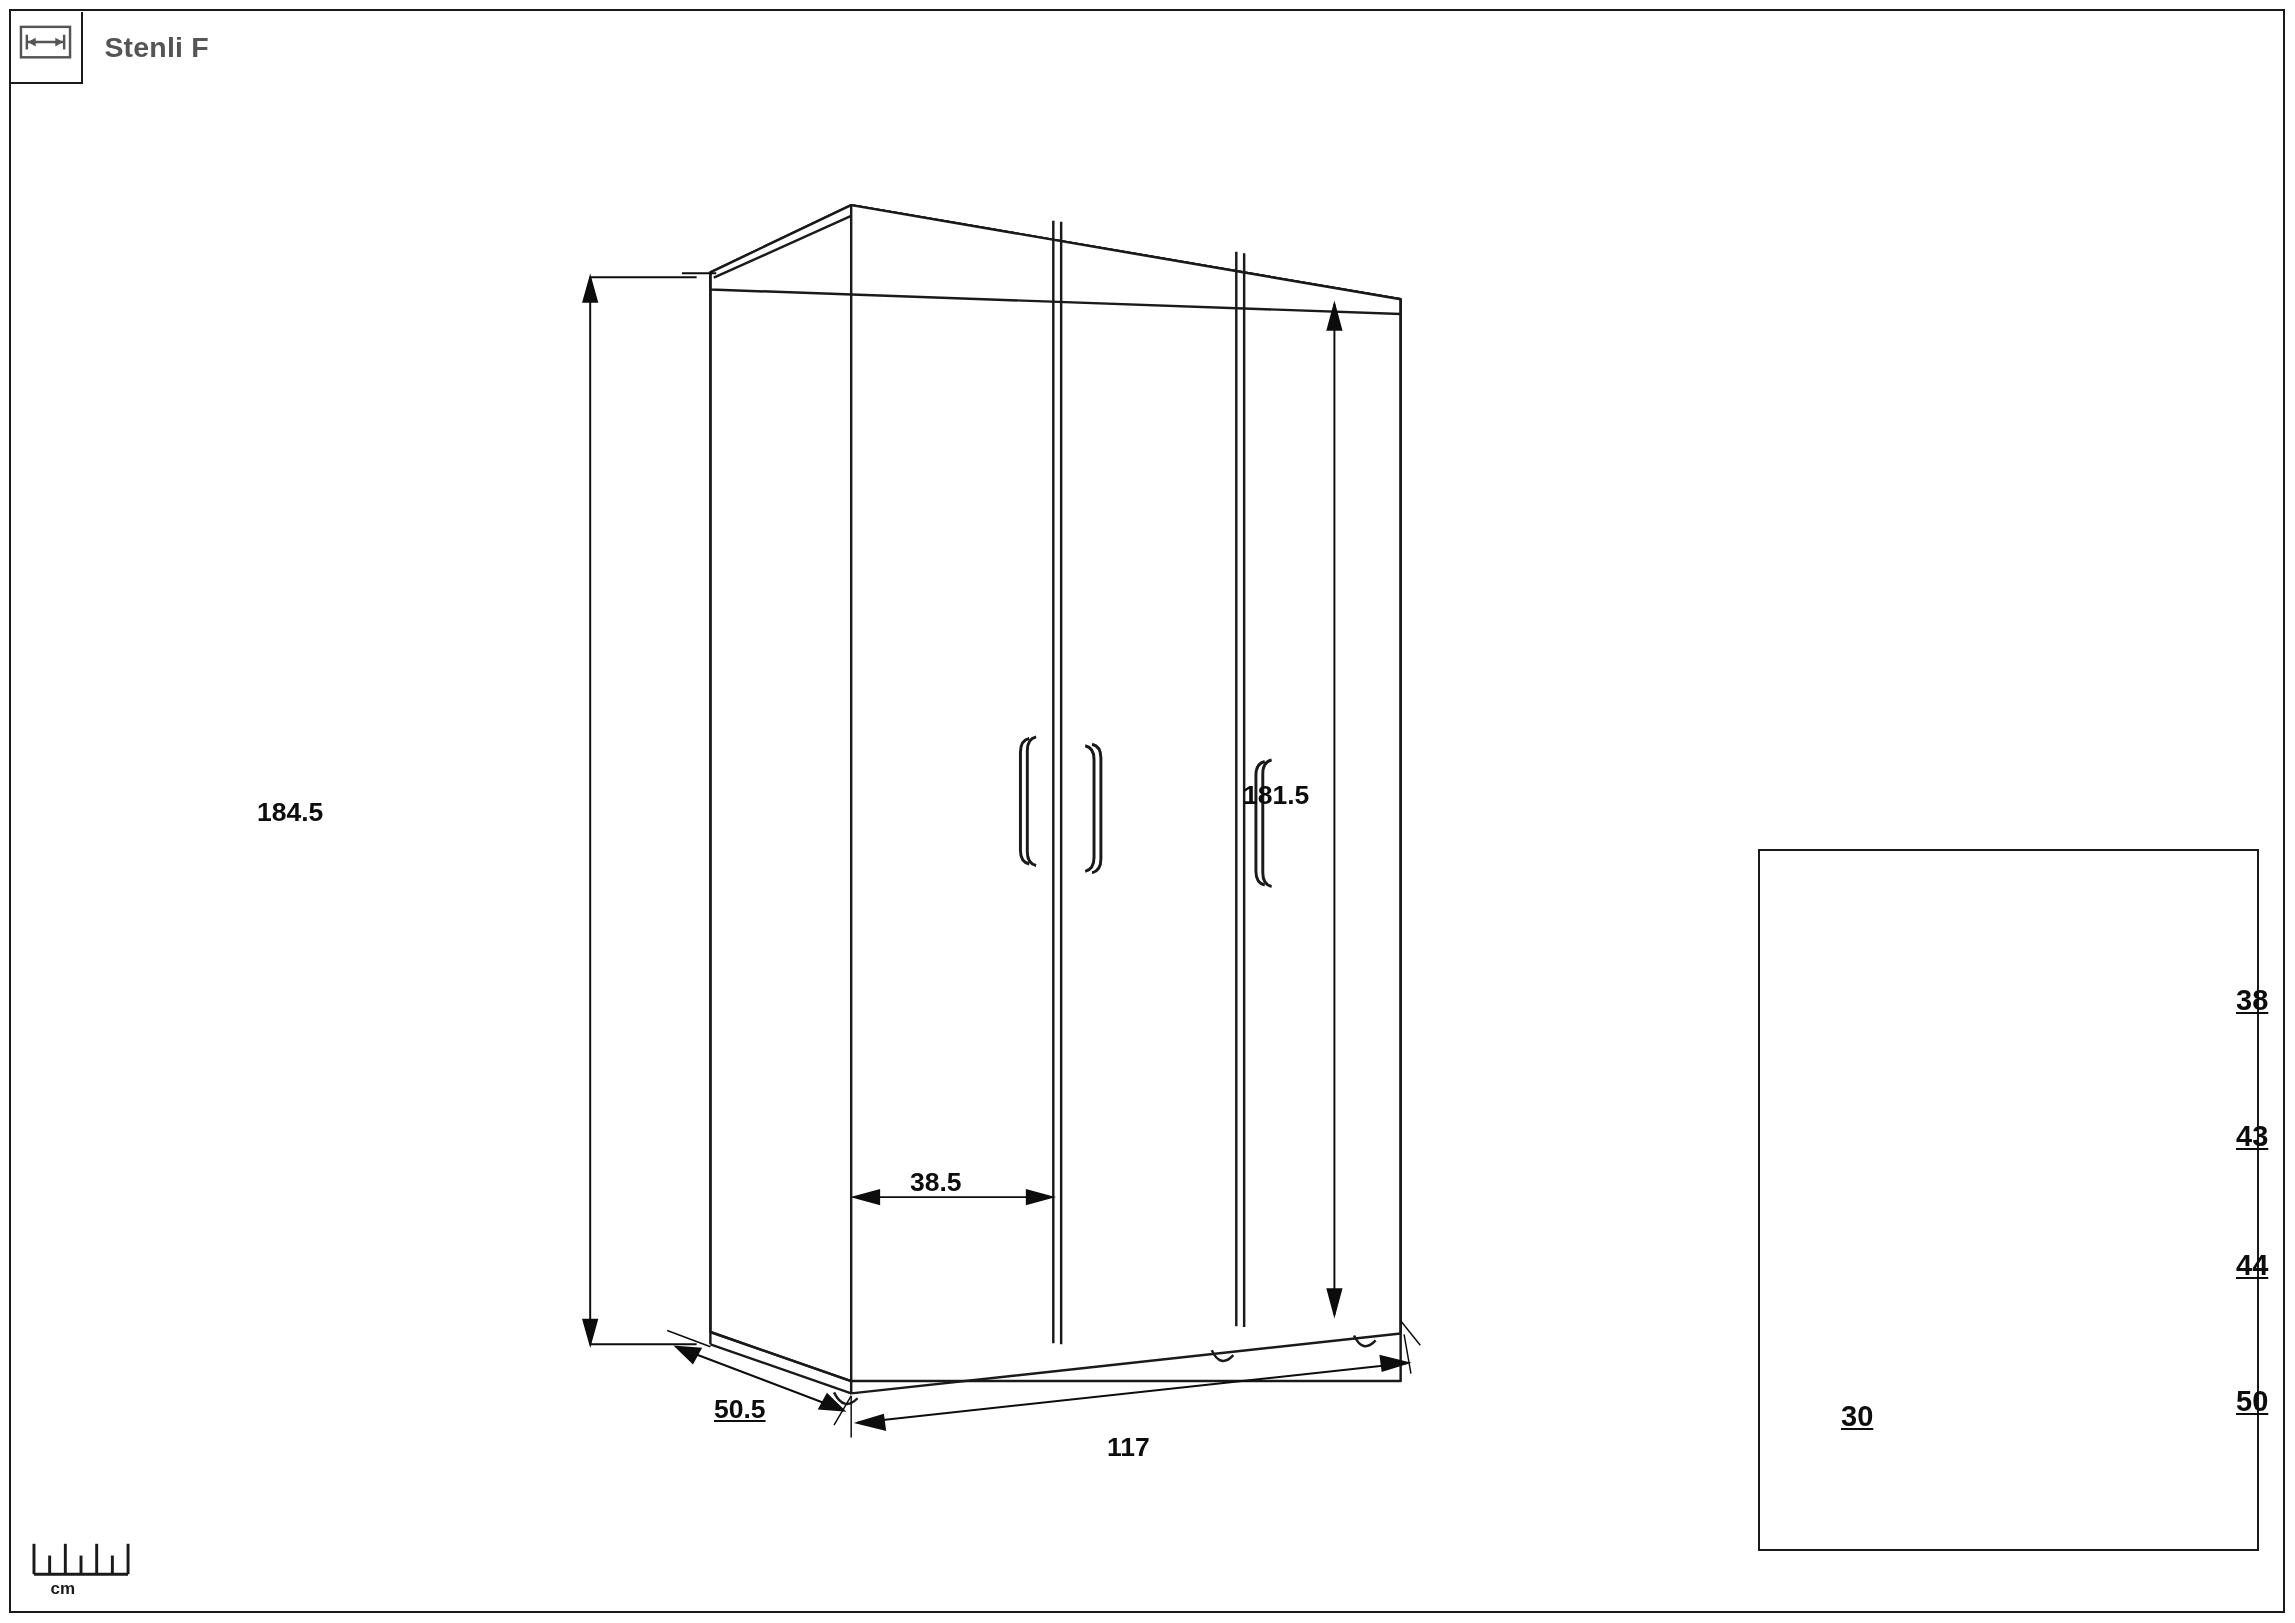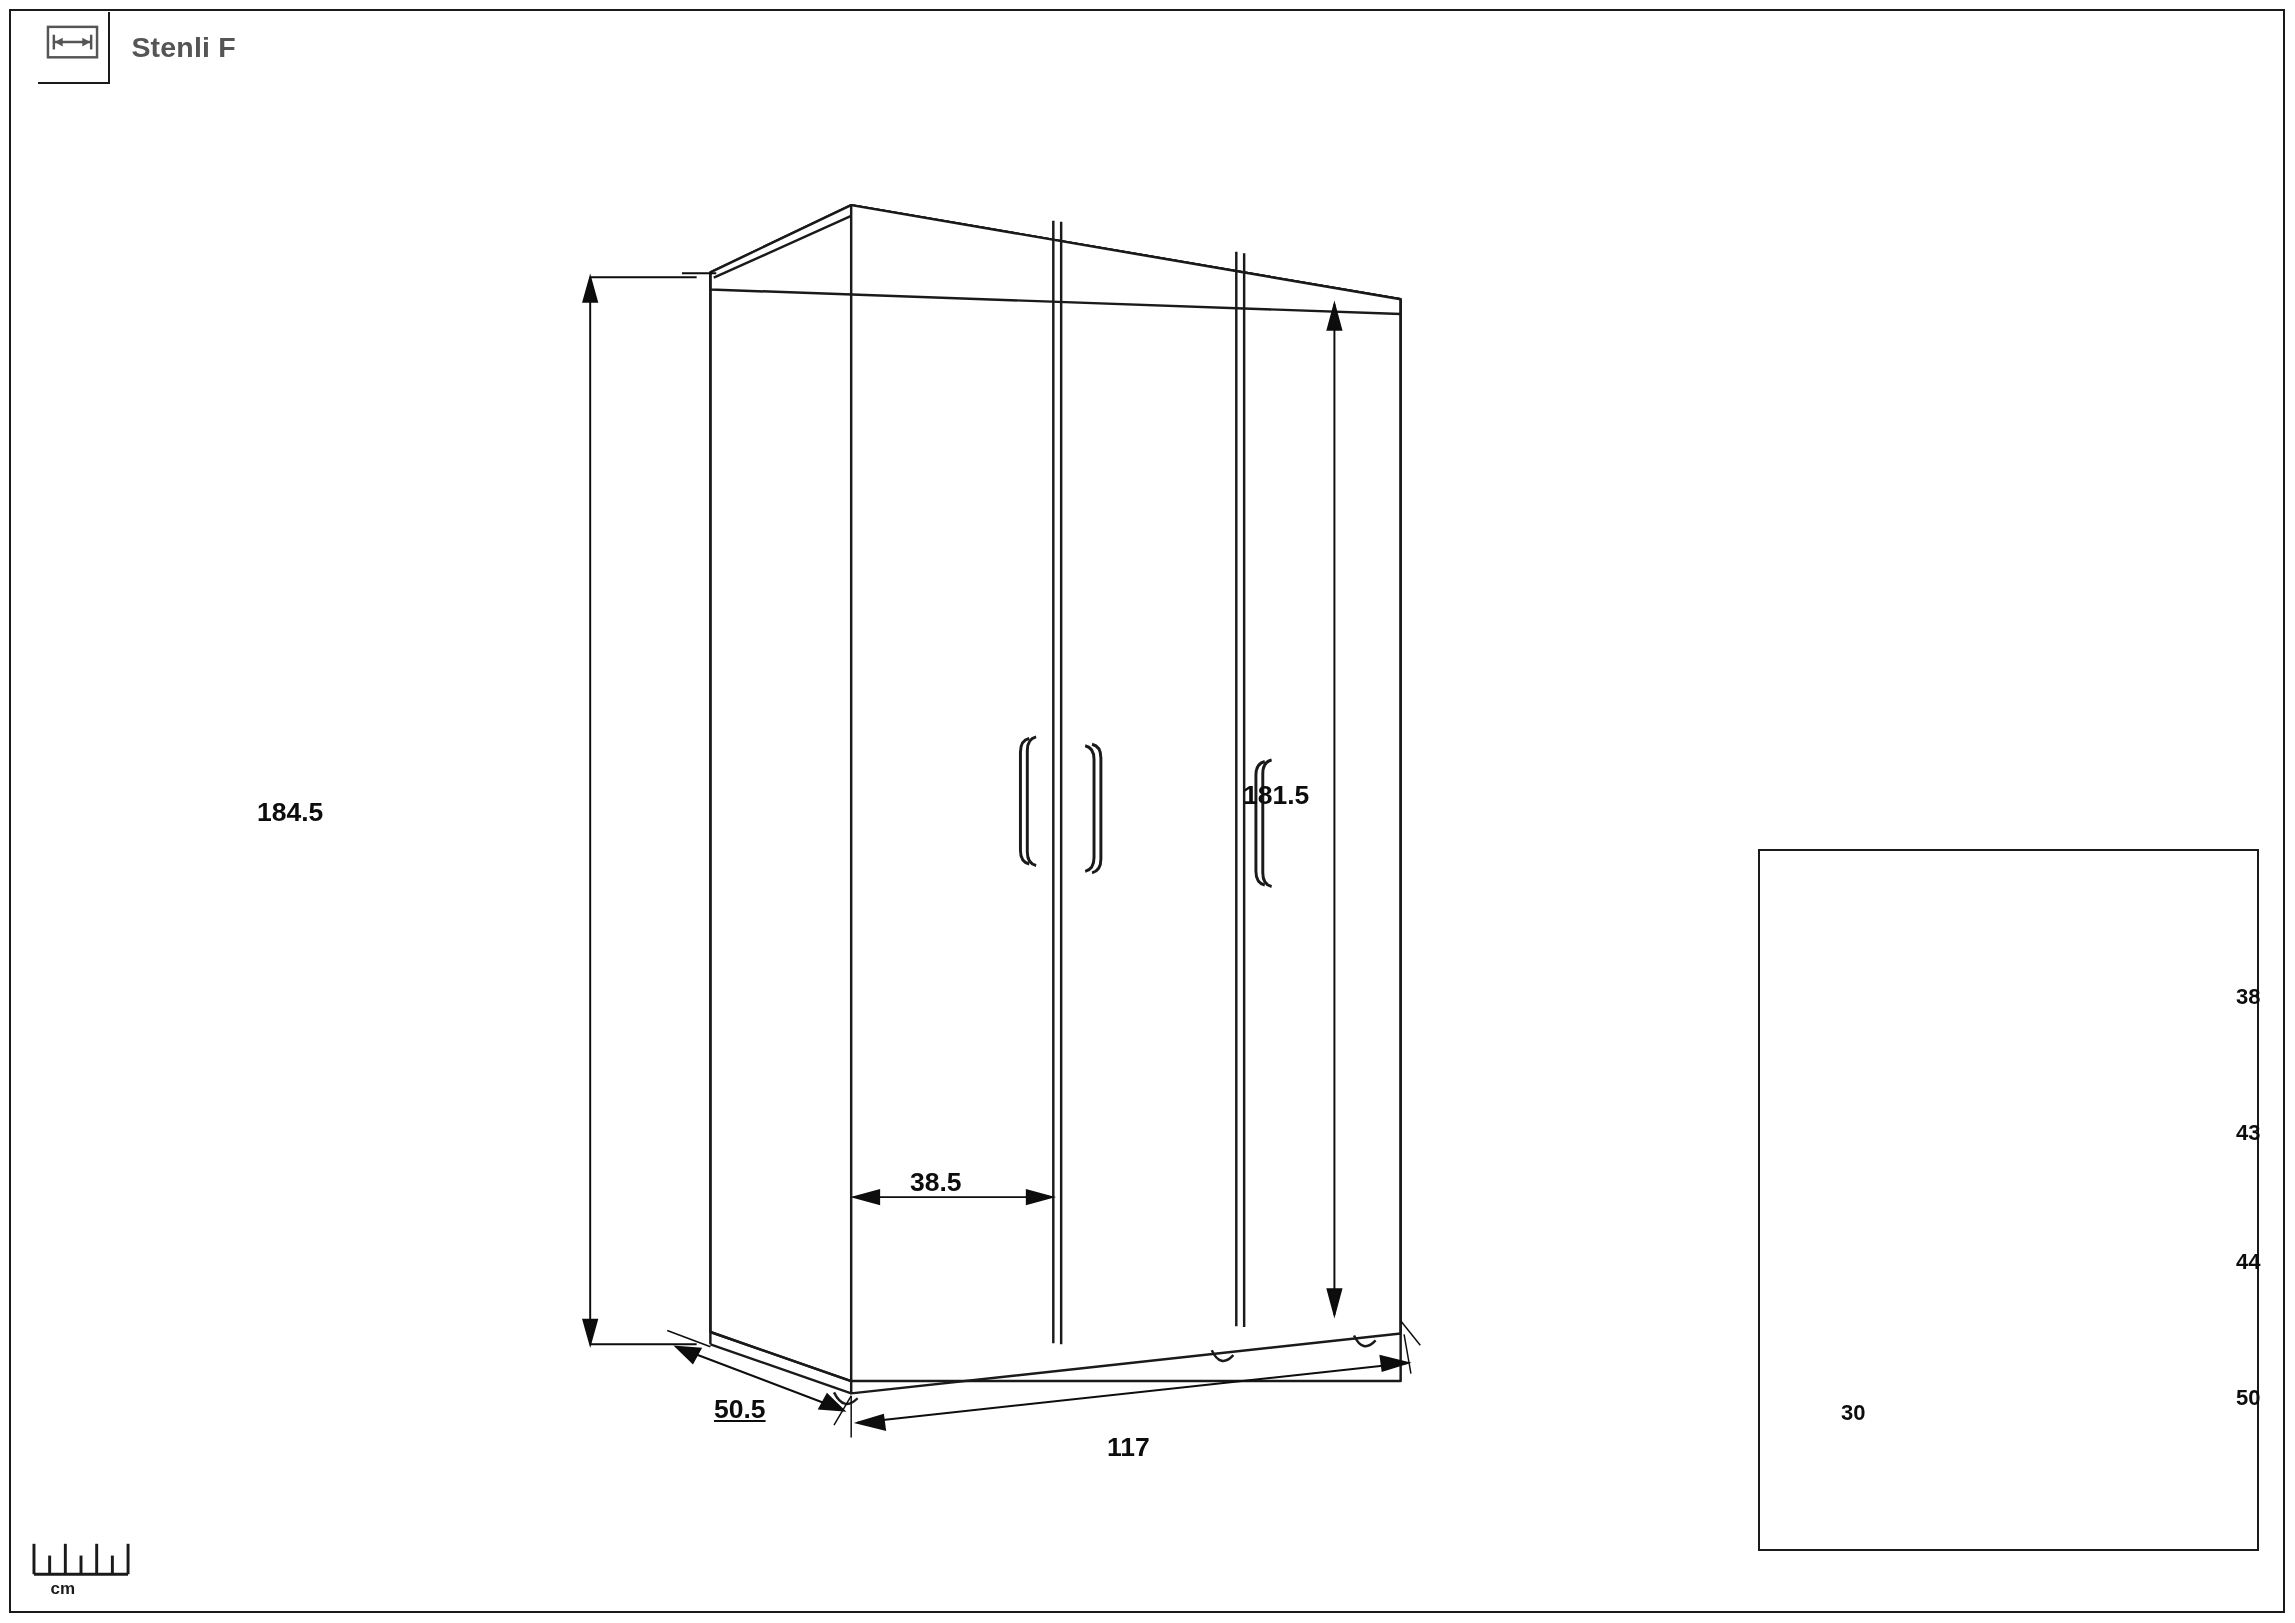--- a/index.html
+++ b/index.html
@@ -28,21 +28,20 @@
   }
   
   .title-block {
     position: absolute;
     left: 10.8px;
     top: 10.8px;
     height: 74px;
     display: flex;
     align-items: center;
     box-sizing: border-box;
-    padding-left: 27px;
   }
   .title-icon-box {
     width: 72px;
     height: 72px;
     border-right: 2px solid #1a1a1a;
     border-bottom: 2px solid #1a1a1a;
     display: flex;
     align-items: center;
     justify-content: center;
     box-sizing: border-box;
@@ -81,21 +80,22 @@
     pointer-events: none;
   }
   .dim-label {
     position: absolute;
     font-size: 26.5px;
     font-weight: bold;
     color: #0d0d0d;
     white-space: nowrap;
   }
   .dim-label.small {
-    font-size: 22px;
+    font-size: 29px;
+    text-decoration: underline;
   }
   .inset-box {
     position: absolute;
     left: 1758px;
     top: 849px;
     width: 501px;
     height: 702px;
     border: 2px solid #1a1a1a;
     box-sizing: border-box;
     background: #ffffff;

